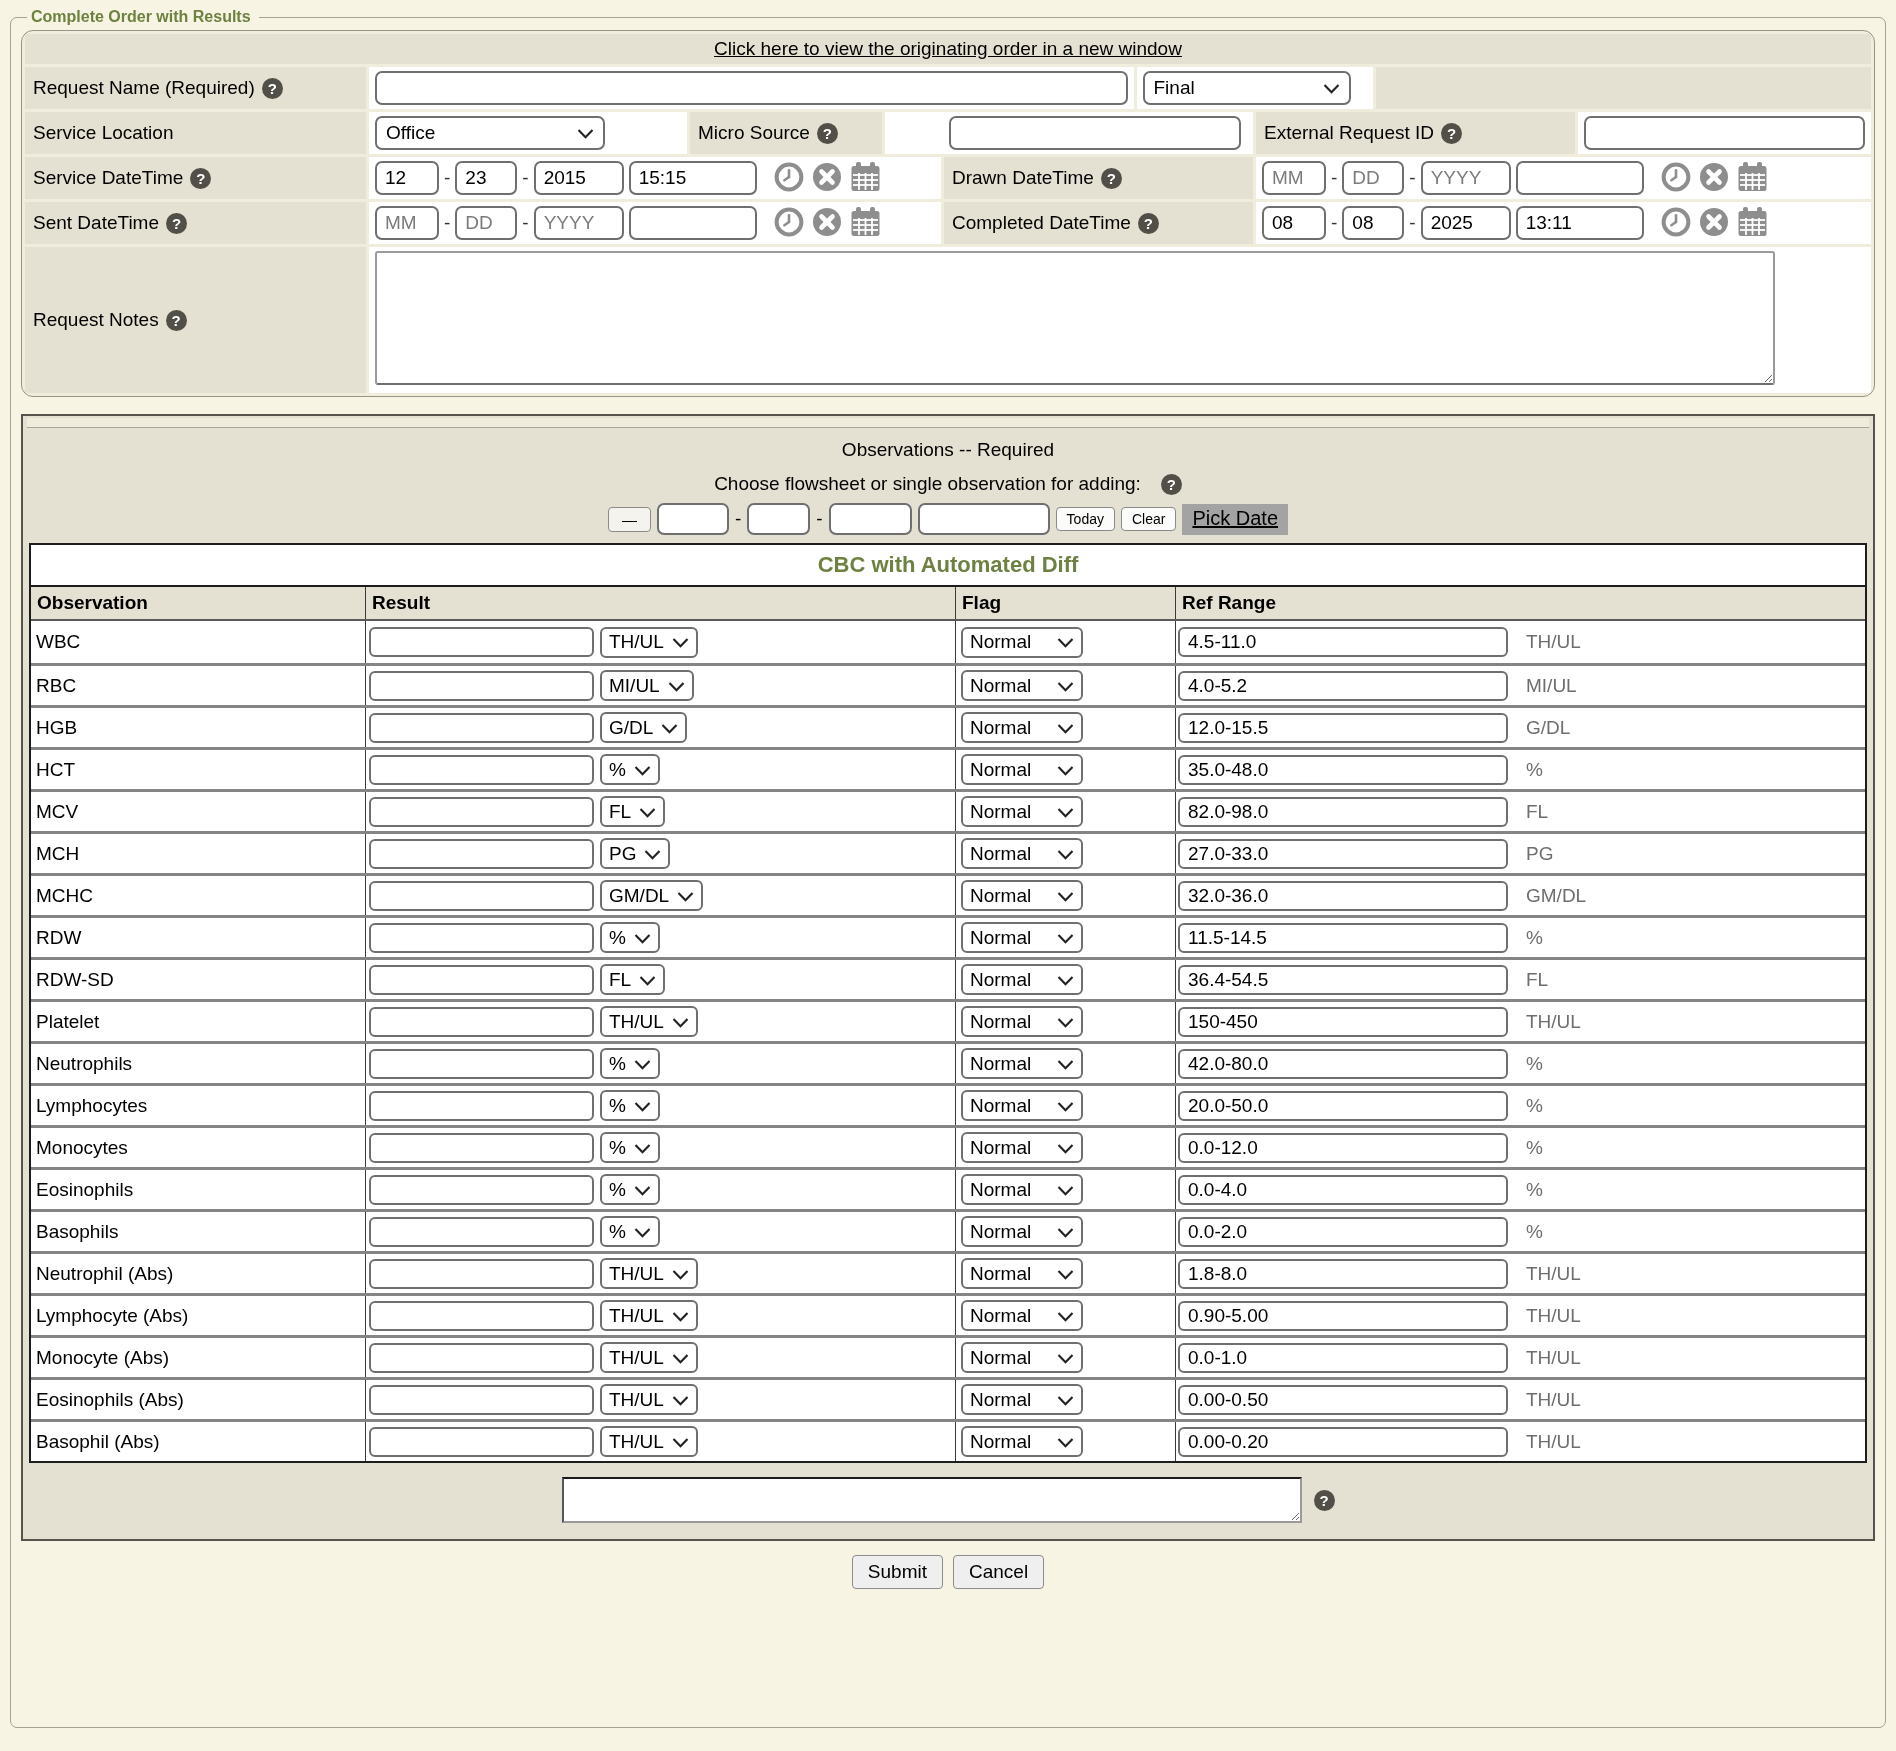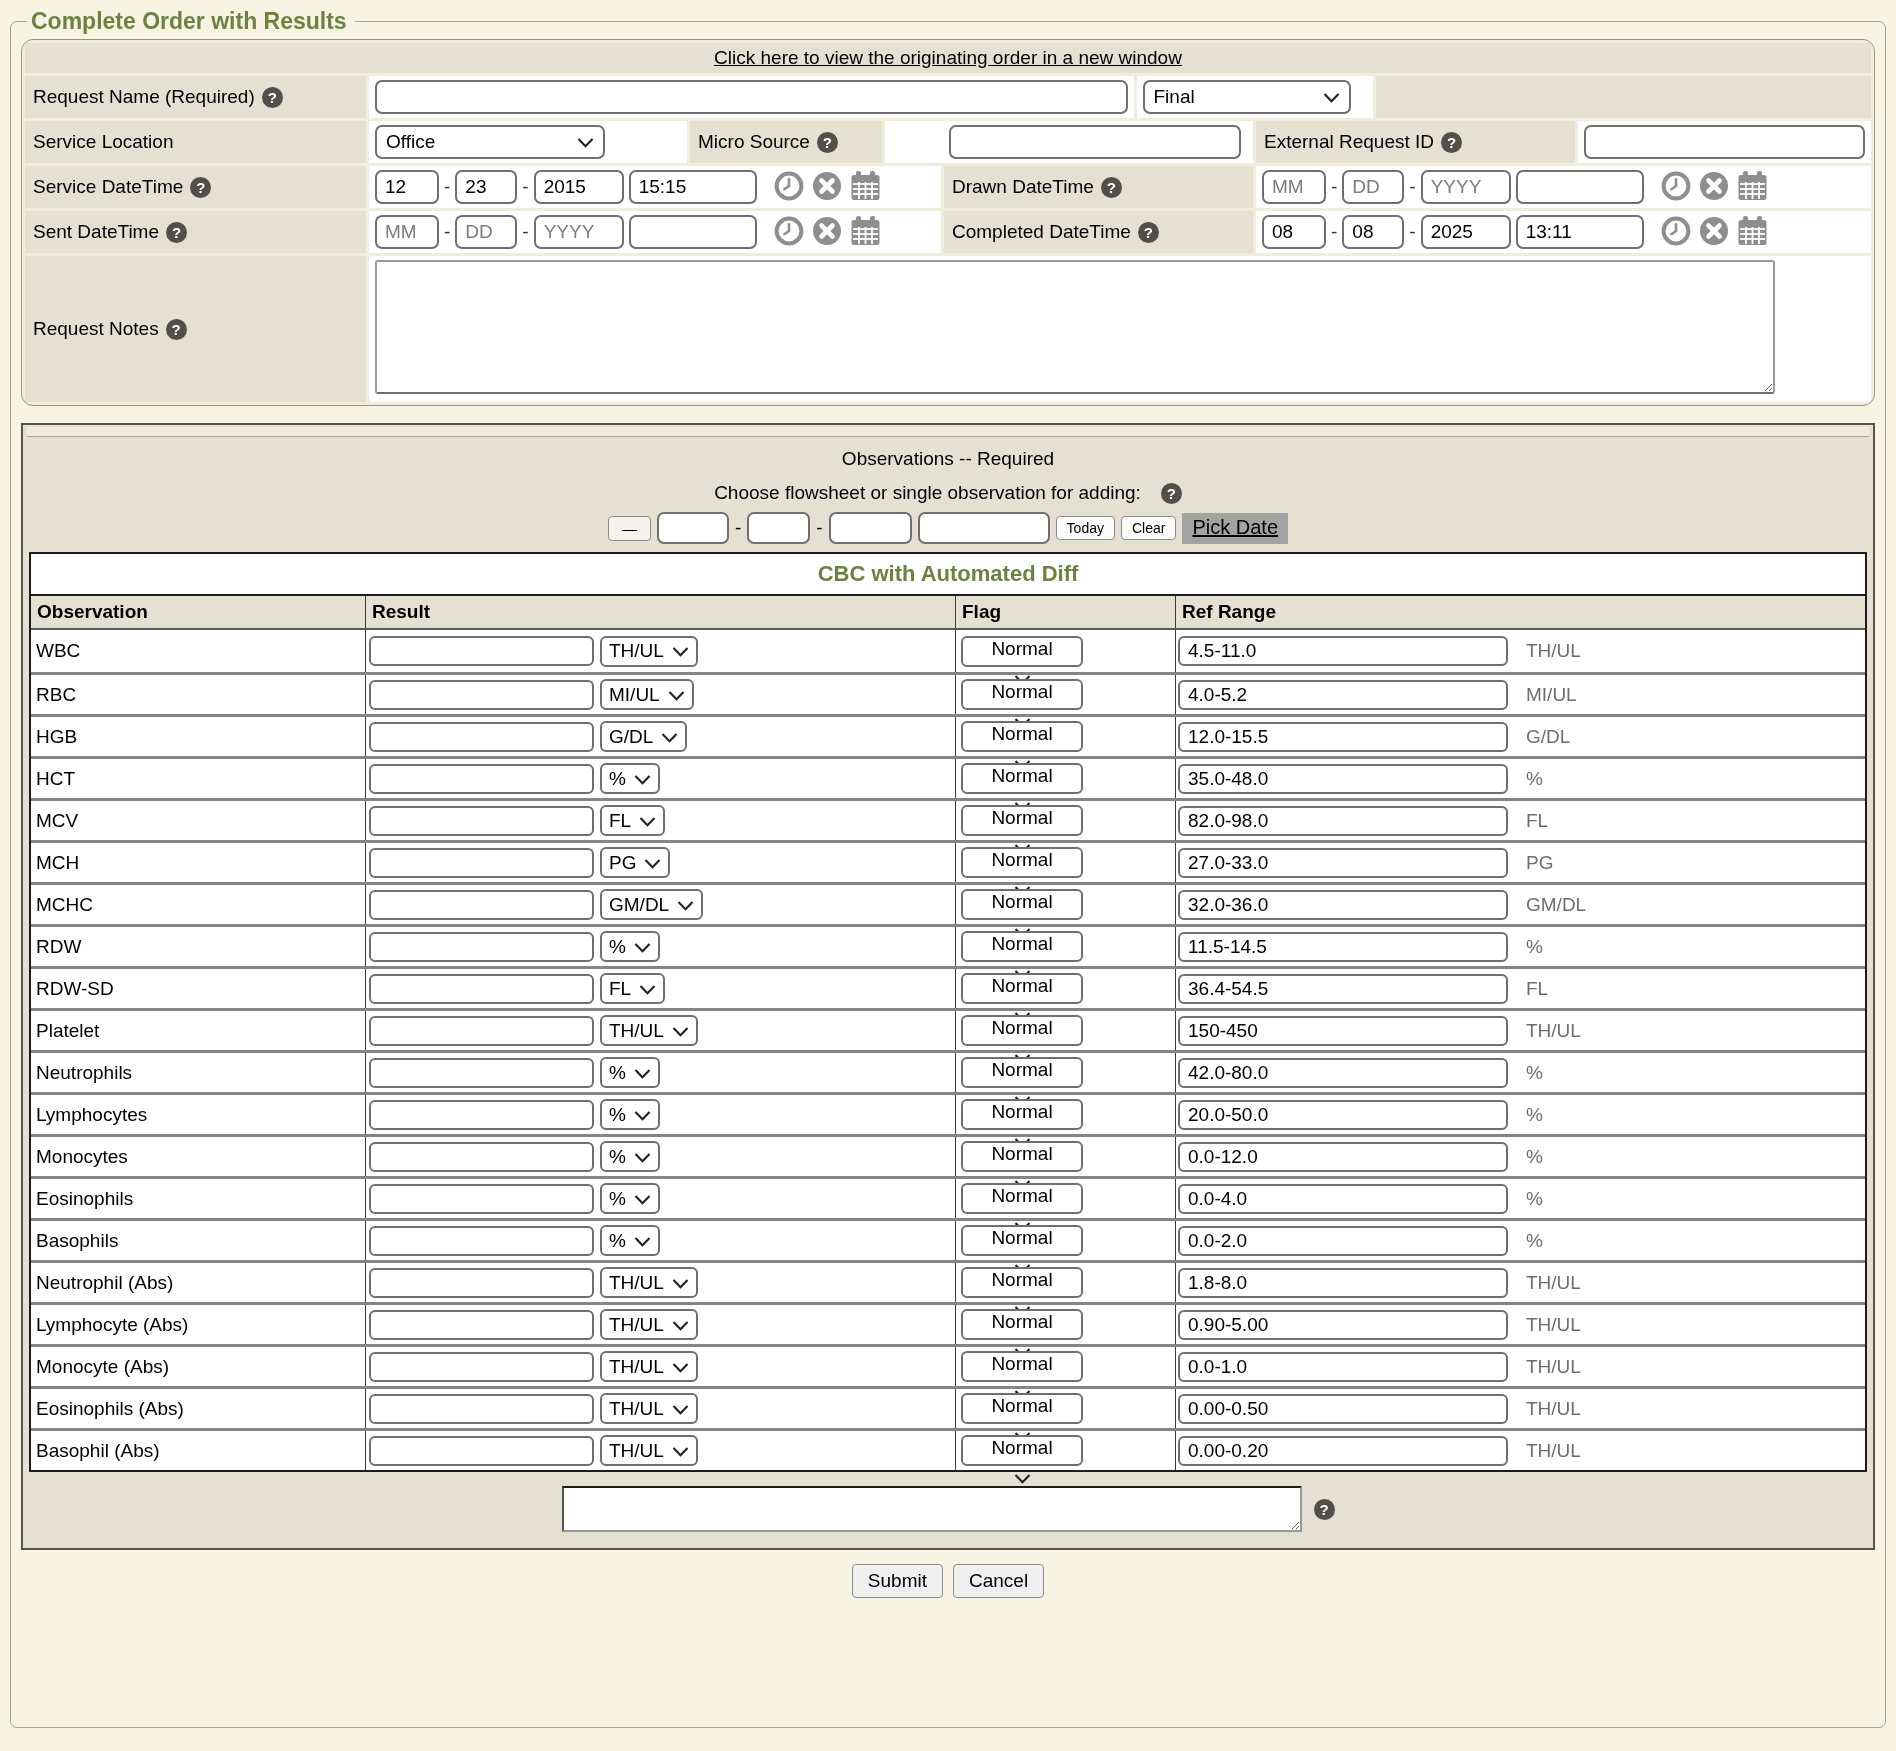--- a/index.html
+++ b/index.html
@@ -11,21 +11,21 @@
   }
   
   fieldset.page-frame {
     margin:8px 10px 0 10px;
     border:1px solid #A5A196;
     border-radius:7px;
     padding:4px 10px 16px 10px;
     min-height:1720px;
   }
   legend.page-title {
-    color:#6D8140; font-weight:bold; font-size:23px;
+    color:#6D8140; font-weight:bold; font-size:16px;
     padding:0 8px 0 4px; margin-left:6px;
   }
   
   .tbox {
     border:1px solid #999487;
     border-radius:12px;
     background:#F1EDDC;
     padding:3px;
     display:flex; flex-direction:column; gap:3px;
   }
@@ -107,21 +107,21 @@
   .cbc-row:first-of-type { border-top:none; }
   .c-obs { width:335px; border-right:1px solid #3A3A3A; display:flex; align-items:center; padding-left:5px; }
   .c-res { width:590px; border-right:1px solid #3A3A3A; display:flex; align-items:center; gap:6px; padding-left:3px; }
   .c-flag{ width:220px; border-right:1px solid #3A3A3A; display:flex; align-items:center; padding-left:5px; }
   .c-ref { flex:1; display:flex; align-items:center; padding-left:2px; }
   .cbc-row { height:42px; }
   .cbc input.txt { height:30px; border-radius:6px; }
   .res-input { width:225px; }
   .ref-input { width:330px; }
   .cbc .fselect { height:31px; border-radius:6px; padding:0 7px; gap:8px; }
-  .flag-select { min-width:122px;flex-direction:column; }
+  .flag-select { min-width:122px; }
   .ref-unit { color:#6E6E6E; margin-left:18px; }
   
   .comment-row { display:flex; justify-content:center; align-items:center; gap:12px; margin-top:14px; }
   textarea.comment {
     width:740px; height:46px; font:inherit; padding:4px 8px;
     border:2px solid; border-color:#1B1B1B #9A9A9A #9A9A9A #555;
     background:#fff; resize:both;
   }
   
   .footer-row { display:flex; justify-content:center; gap:10px; margin-top:14px; }

